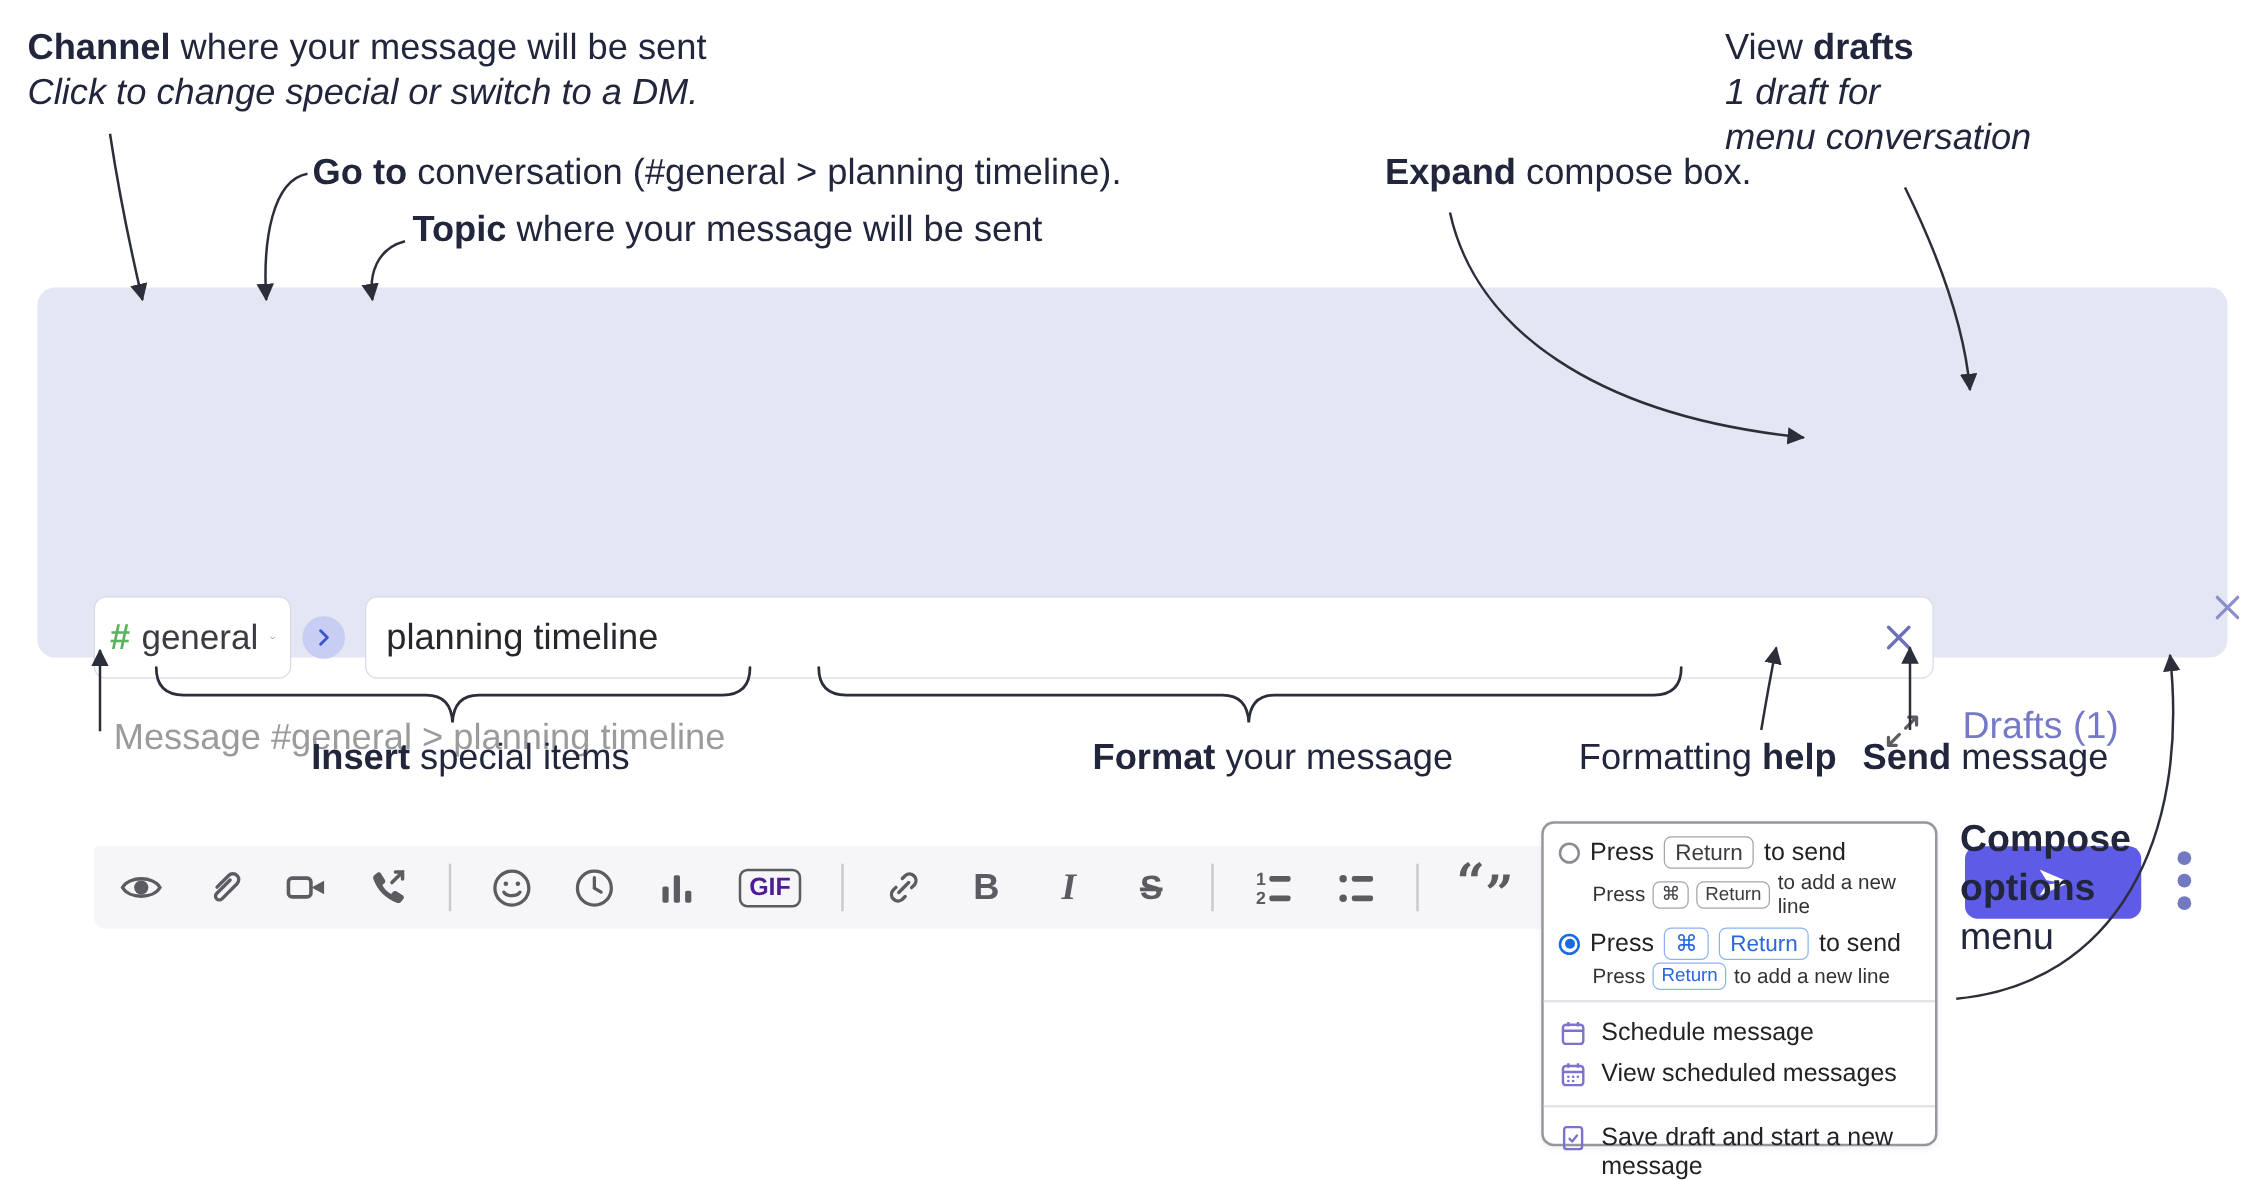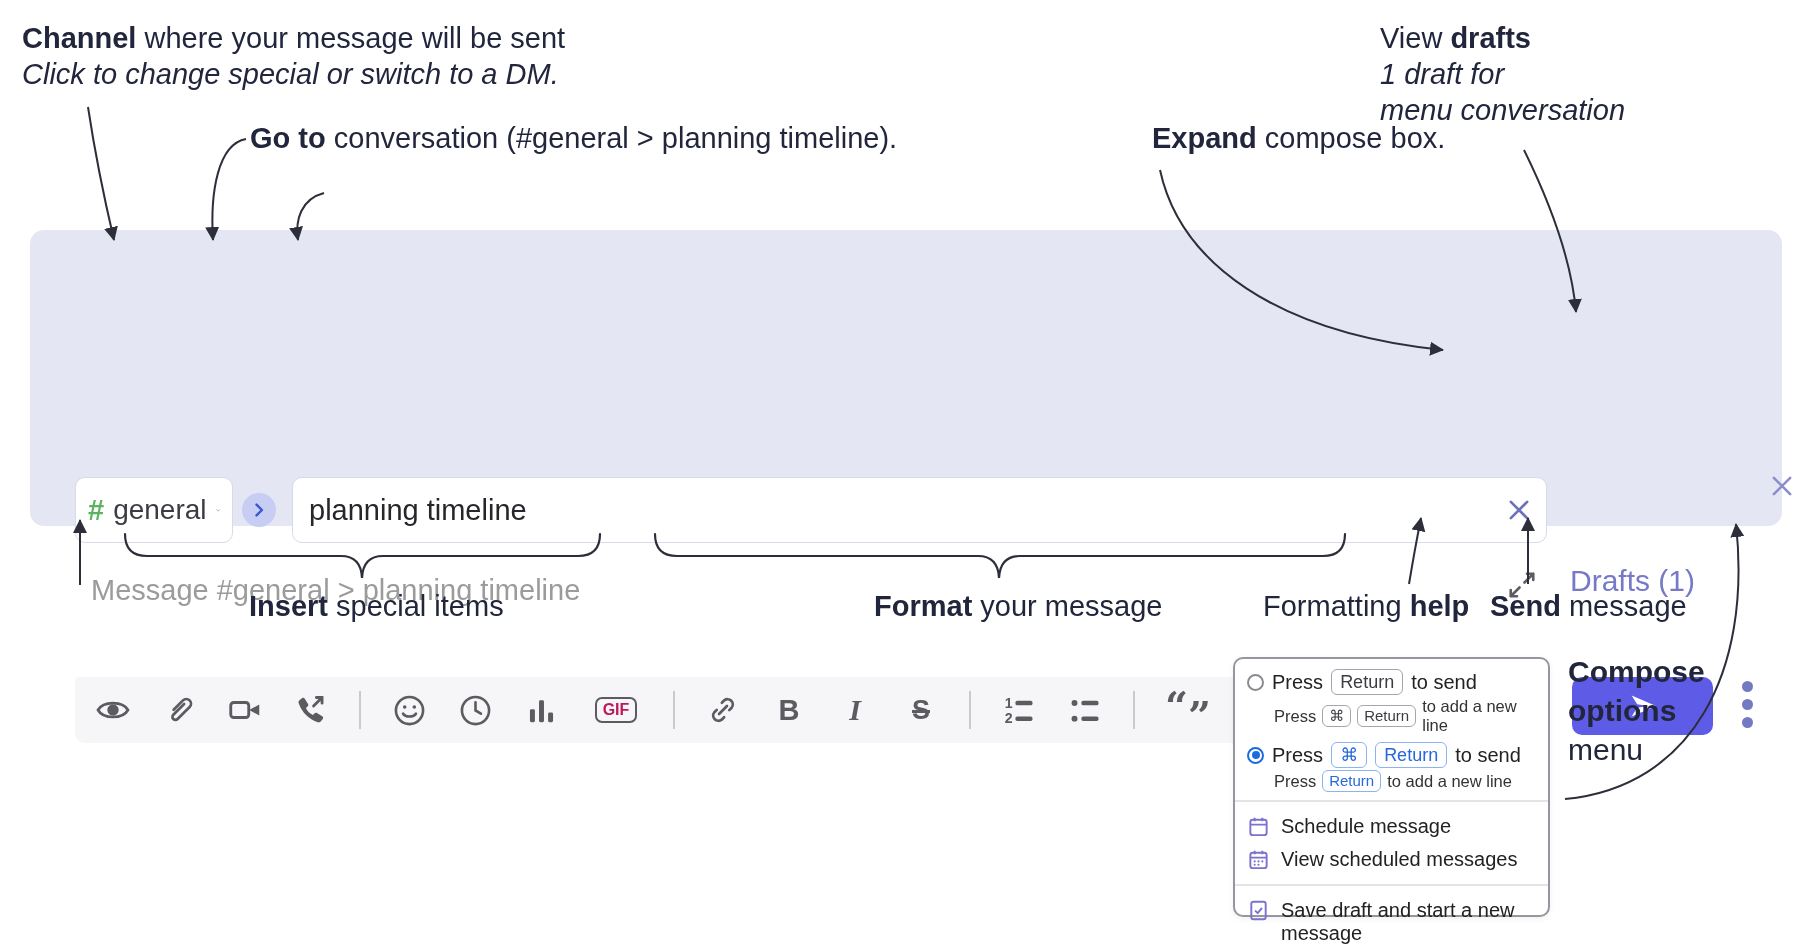--- a/index.html
+++ b/index.html
@@ -33,21 +33,21 @@
   .expand{position:absolute;right:10px;top:10px;width:30px;height:30px;cursor:pointer;}
   .toolbar{position:absolute;left:45px;top:447px;width:1472px;height:66px;background:#f6f6f8;
            border-radius:4px 4px 10px 10px;display:flex;align-items:center;padding-left:20px;
            box-sizing:border-box;gap:30px;}
   .ticon{width:36px;height:46px;display:flex;align-items:center;justify-content:center;
          color:#5b5b61;cursor:pointer;flex:none;}
   .tdiv{width:2px;height:38px;background:#c9c9cf;flex:none;}
   .txt-b{font-weight:700;font-size:29px;color:#5b5b61;}
   .txt-i{font-family:"Liberation Serif",serif;font-style:italic;font-weight:600;font-size:30px;color:#5b5b61;}
   .txt-s{font-weight:600;font-size:27px;color:#5b5b61;text-decoration:line-through;text-decoration-thickness:2.5px;}
-  .gifbox{border:2.5px solid #5b5b61;border-radius:7px;padding:2px 6px;font-size:16px;font-weight:700;color:#be185d;}
+  .gifbox{border:2.5px solid #5b5b61;border-radius:7px;padding:2px 6px;font-size:20px;font-weight:700;color:#4c1d95;}
   .codebox{border:2.5px solid #5b5b61;border-radius:7px;padding:1px 4px;font-size:15px;font-weight:700;color:#5b5b61;letter-spacing:-1px;}
   .mathtx{font-size:26px;color:#5b5b61;font-weight:600;}
   .mathtx em{font-family:"Liberation Serif",serif;font-size:24px;}
   .qmark{font-size:28px;font-weight:600;color:#5b5b61;}
   .quote-ic{font-family:"DejaVu Serif",serif;font-weight:700;color:#5b5b61;line-height:0;}
   .quote-ic .q1{font-size:40px;}
   .quote-ic .q2{font-size:40px;display:inline-block;transform:translateY(10px);}
   .spoil{width:29px;height:24px;border:2px dashed #5b5b61;border-top:4px solid #5b5b61;
          border-radius:2px;padding:3px 2px 0 4px;box-sizing:border-box;}
   .spoil i{display:block;height:2.5px;background:#5b5b61;margin-bottom:3px;}
@@ -82,22 +82,25 @@
 
   <div class="ann" style="left:22px;top:20px;">
     <div><b>Channel</b><span> where your message will be sent</span></div>
     <div class="it">Click to change special or switch to a DM.</div>
   </div>
 
   <div class="ann" style="left:250px;top:120px;">
     <b>Go to</b><span> conversation (#general &gt; planning timeline).</span>
   </div>
 
-
-  <div class="ann" style="left:1152px;top:120px;">
+  <div class="ann" style="left:330px;top:166px;">
+    <b>Topic</b><span> where your message will be sent</span>
+  </div>
+
+  <div class="ann" style="left:1108px;top:120px;">
     <b>Expand</b><span> compose box.</span>
   </div>
 
   <div class="ann" style="left:1380px;top:20px;">
     <div><span>View </span><b>drafts</b></div>
     <div class="it">1 draft for</div>
     <div class="it">menu conversation</div>
   </div>
 
   <div class="panel">

